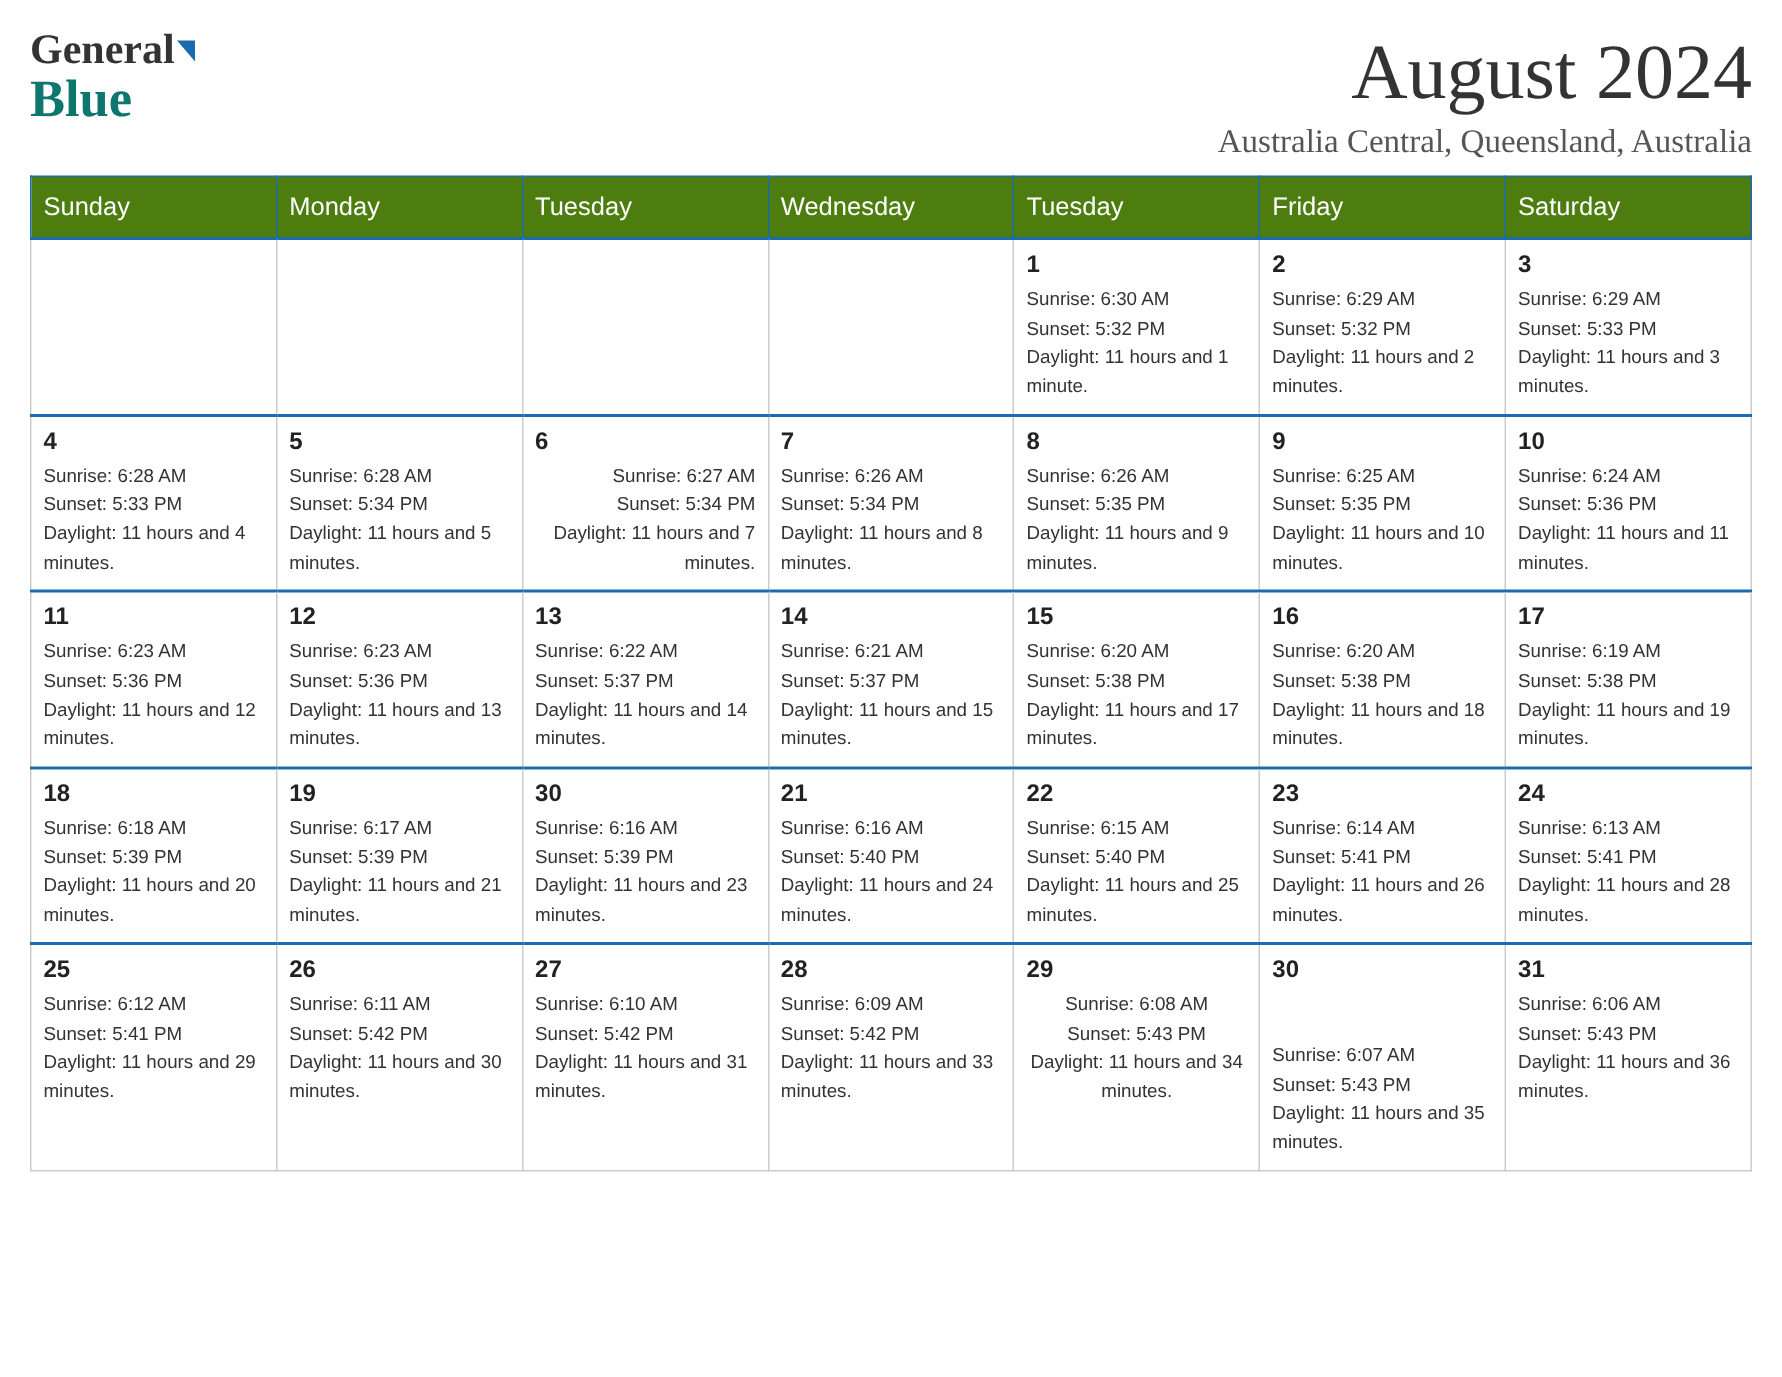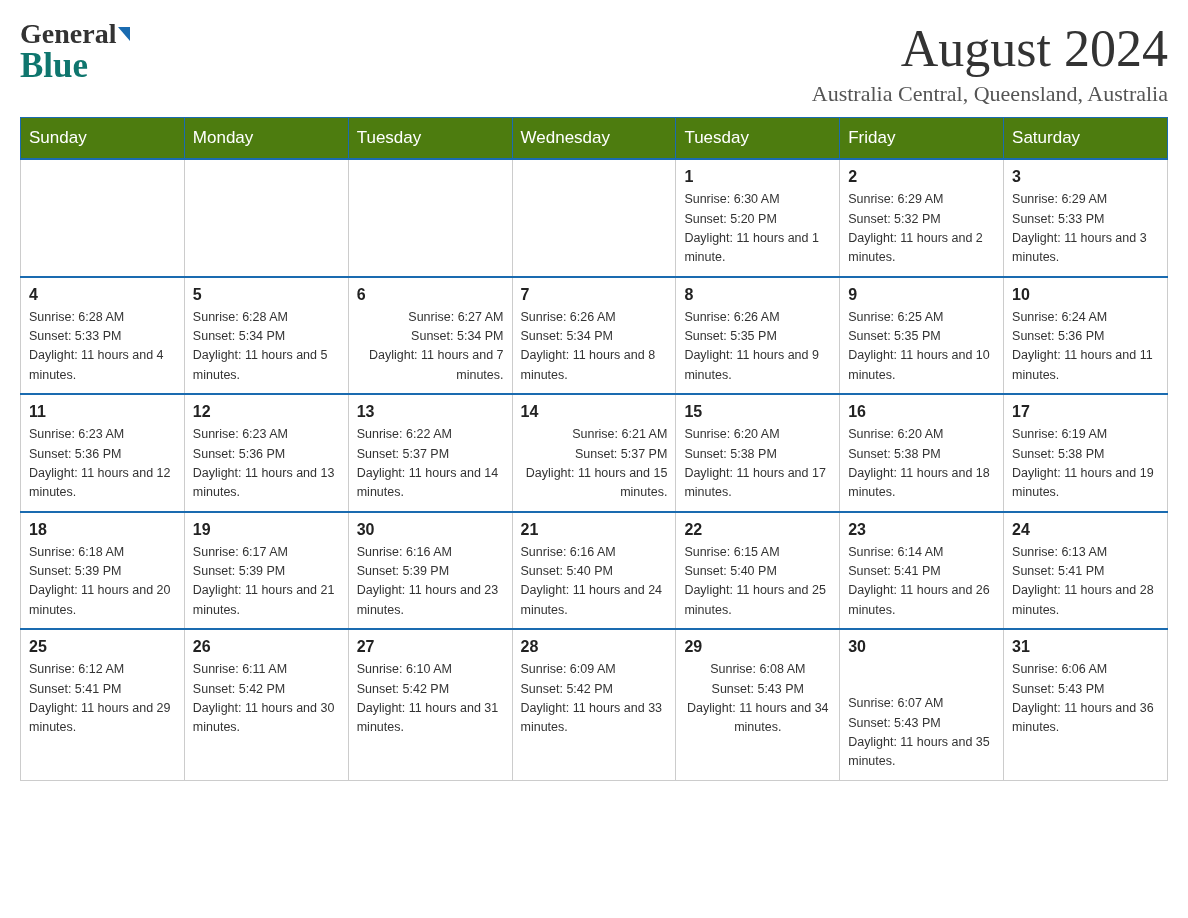--- a/index.html
+++ b/index.html
@@ -127,21 +127,21 @@
   </thead>
   <tbody id="calendar-body">
   <tr>
         <td class="empty-cell"></td>
         <td class="empty-cell"></td>
         <td class="empty-cell"></td>
         <td class="empty-cell"></td>
         <td>
           <div class="day-number">1</div>
           <div class="day-info" style="white-space: pre-line;">Sunrise: 6:30 AM
-Sunset: 5:20 PM
+Sunset: 5:32 PM
 Daylight: 11 hours and 1 minute.</div>
         </td>
         <td>
           <div class="day-number">2</div>
           <div class="day-info" style="white-space: pre-line;">Sunrise: 6:29 AM
 Sunset: 5:32 PM
 Daylight: 11 hours and 2 minutes.</div>
         </td>
         <td>
           <div class="day-number">3</div>
@@ -208,21 +208,21 @@
 Daylight: 11 hours and 13 minutes.</div>
         </td>
         <td>
           <div class="day-number">13</div>
           <div class="day-info" style="white-space: pre-line;">Sunrise: 6:22 AM
 Sunset: 5:37 PM
 Daylight: 11 hours and 14 minutes.</div>
         </td>
         <td>
           <div class="day-number">14</div>
-          <div class="day-info" style="white-space: pre-line; text-align: right;">Sunrise: 6:21 AM
+          <div class="day-info" style="white-space: pre-line;">Sunrise: 6:21 AM
 Sunset: 5:37 PM
 Daylight: 11 hours and 15 minutes.</div>
         </td>
         <td>
           <div class="day-number">15</div>
           <div class="day-info" style="white-space: pre-line;">Sunrise: 6:20 AM
 Sunset: 5:38 PM
 Daylight: 11 hours and 17 minutes.</div>
         </td>
         <td>

